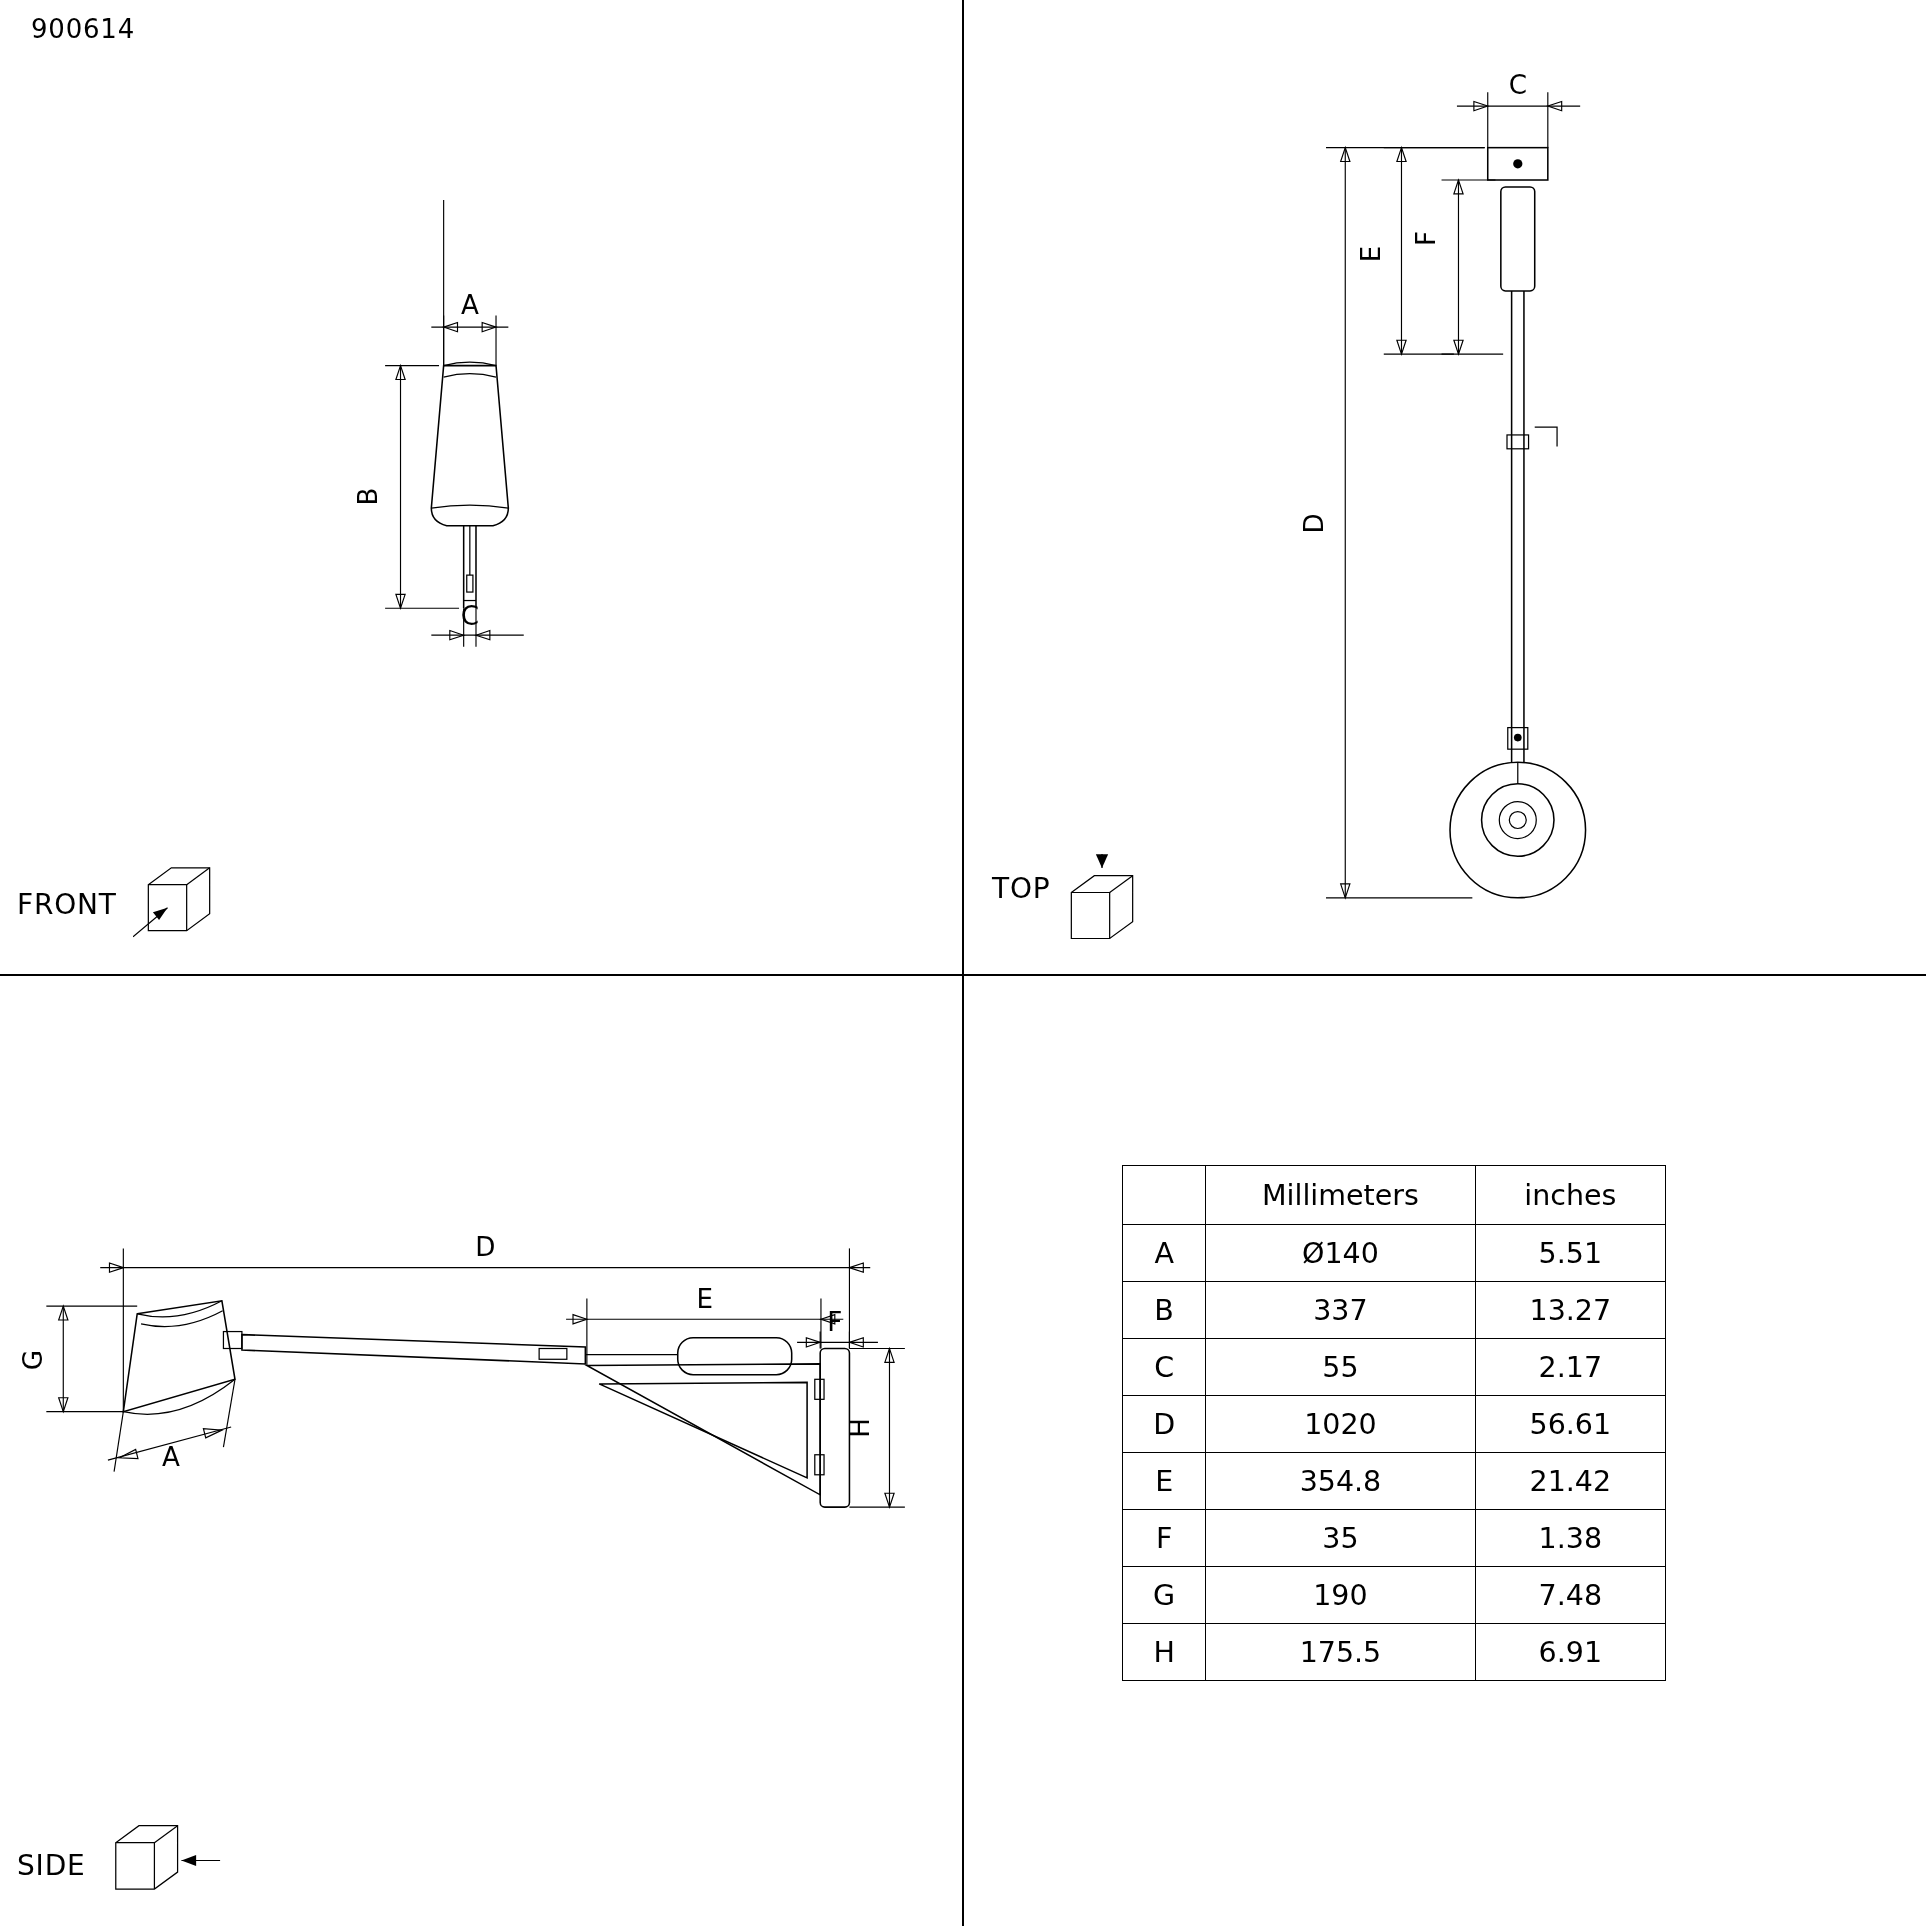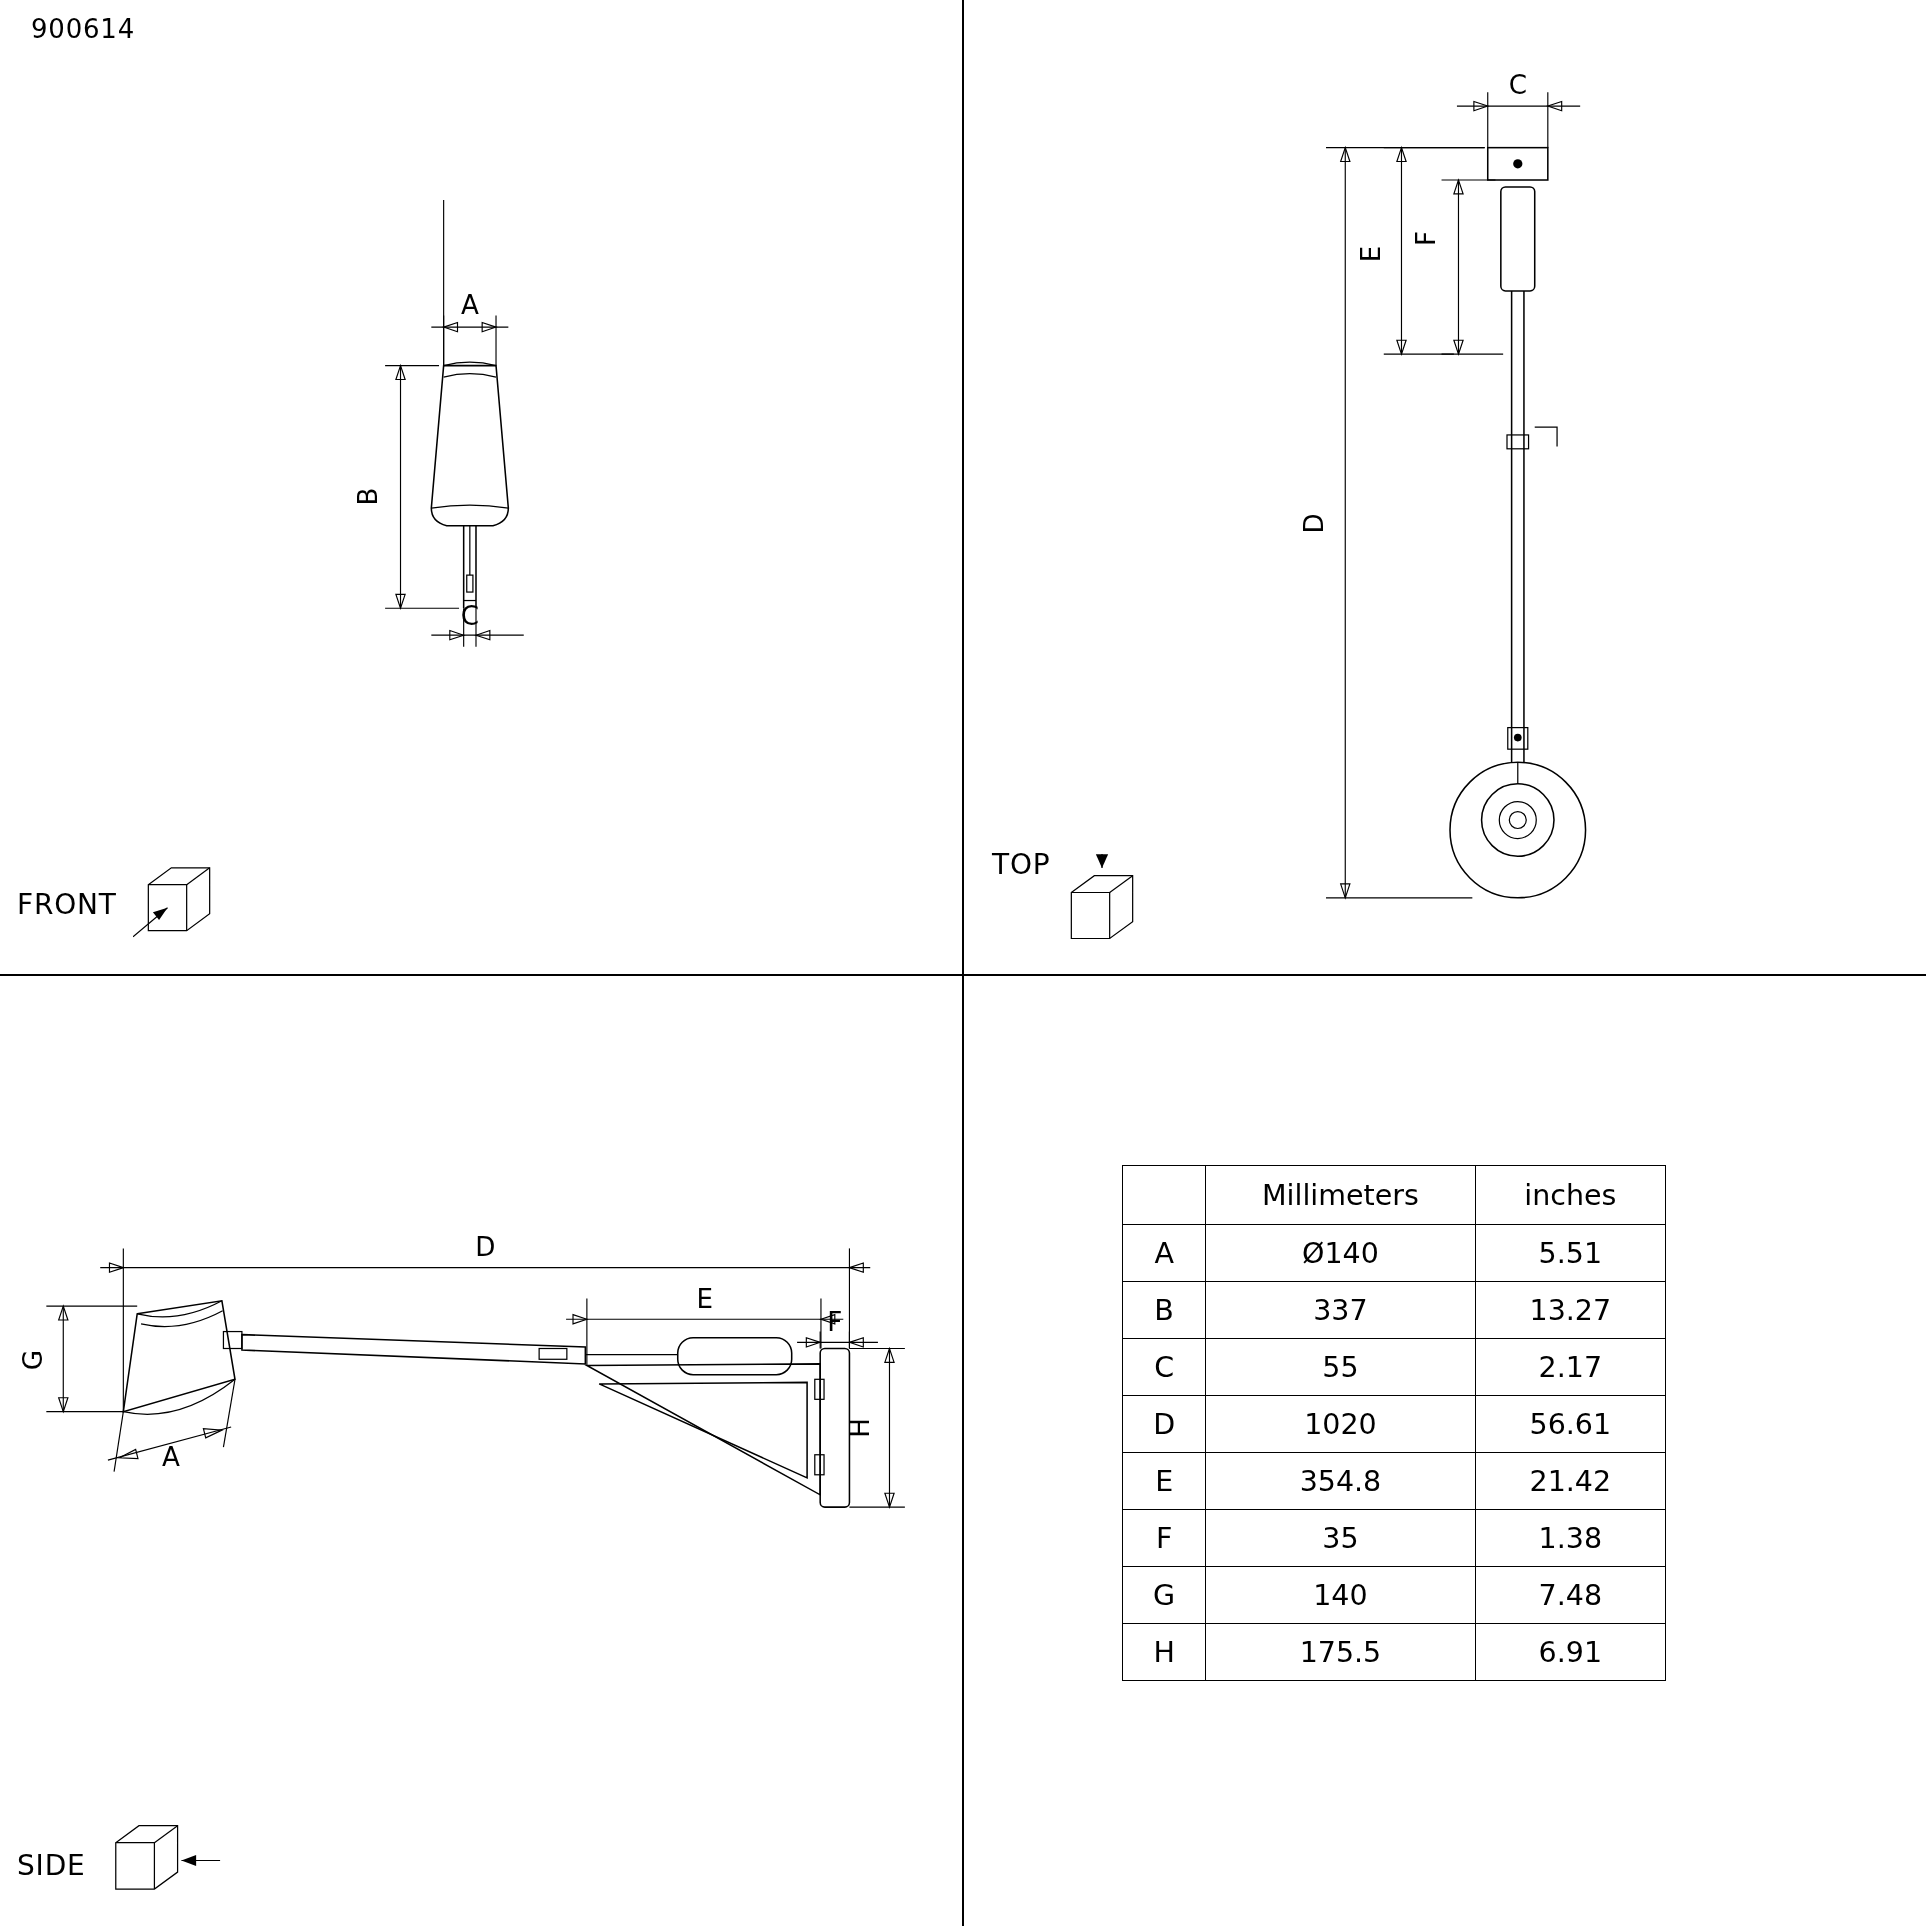--- a/index.html
+++ b/index.html
@@ -45,21 +45,21 @@
     font-size: 26px;
     letter-spacing: 0.8px;
   }
   
   .view-label {
     position: absolute;
     font-size: 28px;
     letter-spacing: 0.8px;
   }
   .view-label.front { left: 17px; top: 888px; text-align: center; }
-  .view-label.top   { left: 992px; top: 848px; }
+  .view-label.top   { left: 992px; top: 872px; }
   .view-label.side   { left: 17px; top: 1849px; }
 
   .view-cube {
     position: absolute;
   }
   .view-cube.front { left: 133px; top: 854px; }
   .view-cube.top   { left: 1056px; top: 854px; }
   .view-cube.side  { left: 108px; top: 1818px; }
 
   svg { display: block; }
@@ -317,21 +317,21 @@
         <td>354.8</td>
         <td>21.42</td>
       </tr>
       <tr>
         <td>F</td>
         <td>35</td>
         <td>1.38</td>
       </tr>
       <tr>
         <td>G</td>
-        <td>140</td>
+        <td>190</td>
         <td>7.48</td>
       </tr>
       <tr>
         <td>H</td>
         <td>175.5</td>
         <td>6.91</td>
       </tr>
     </tbody>
   </table>
 

